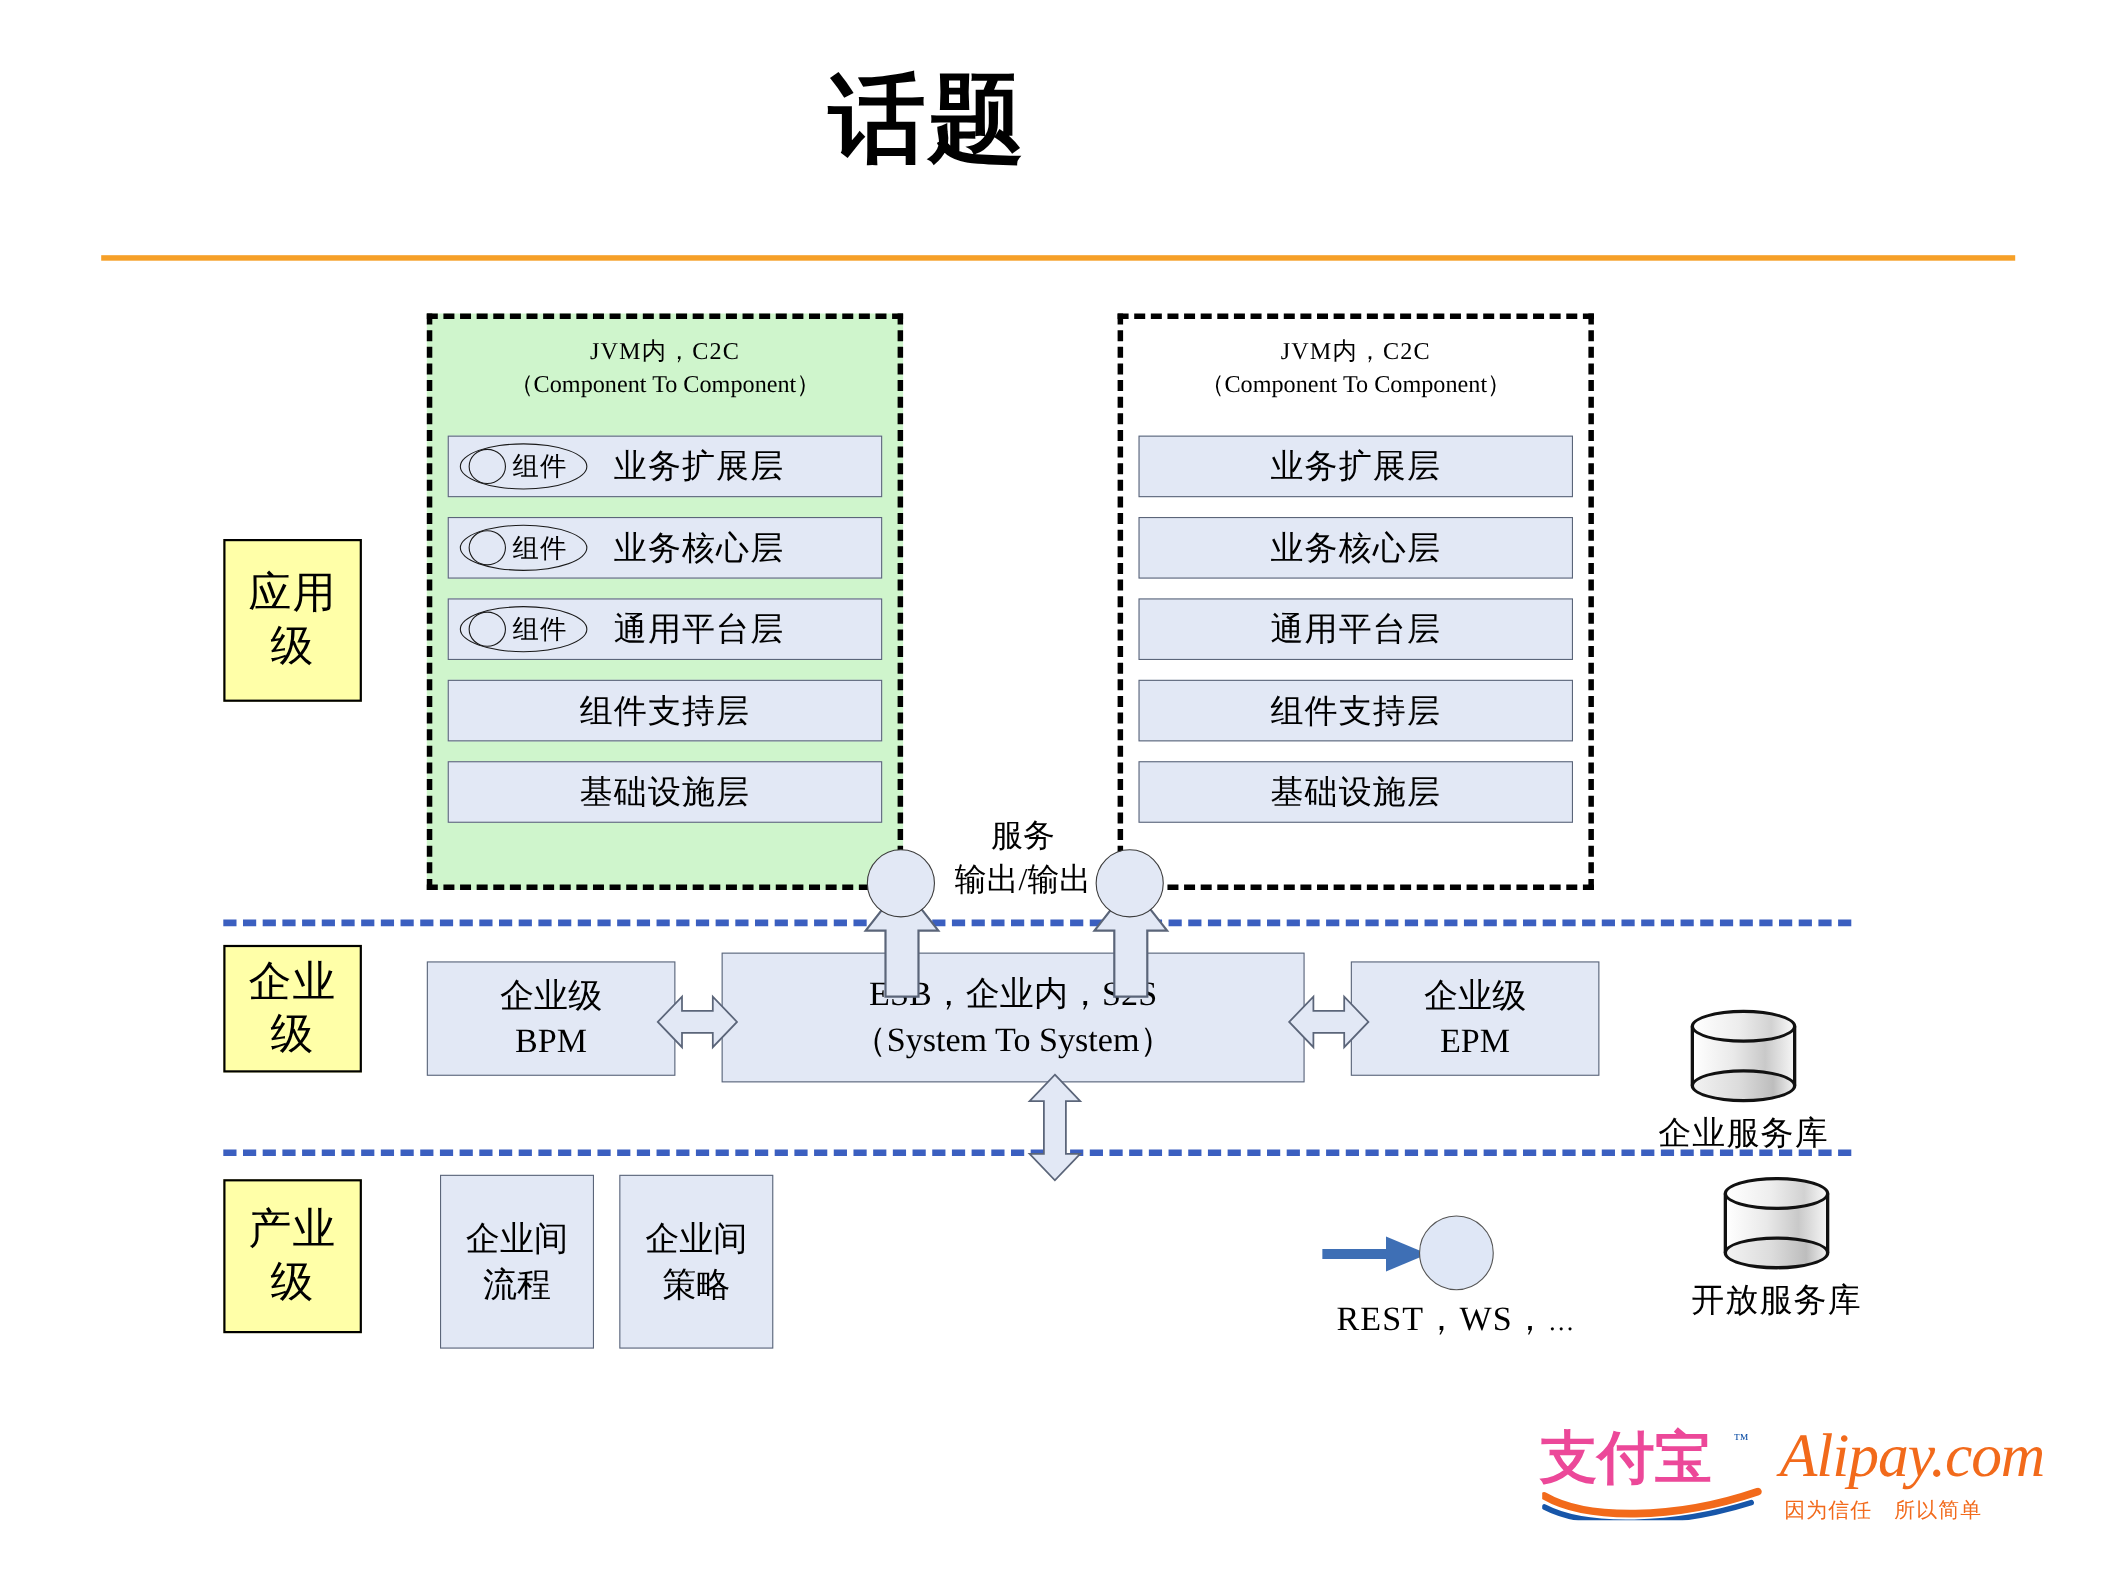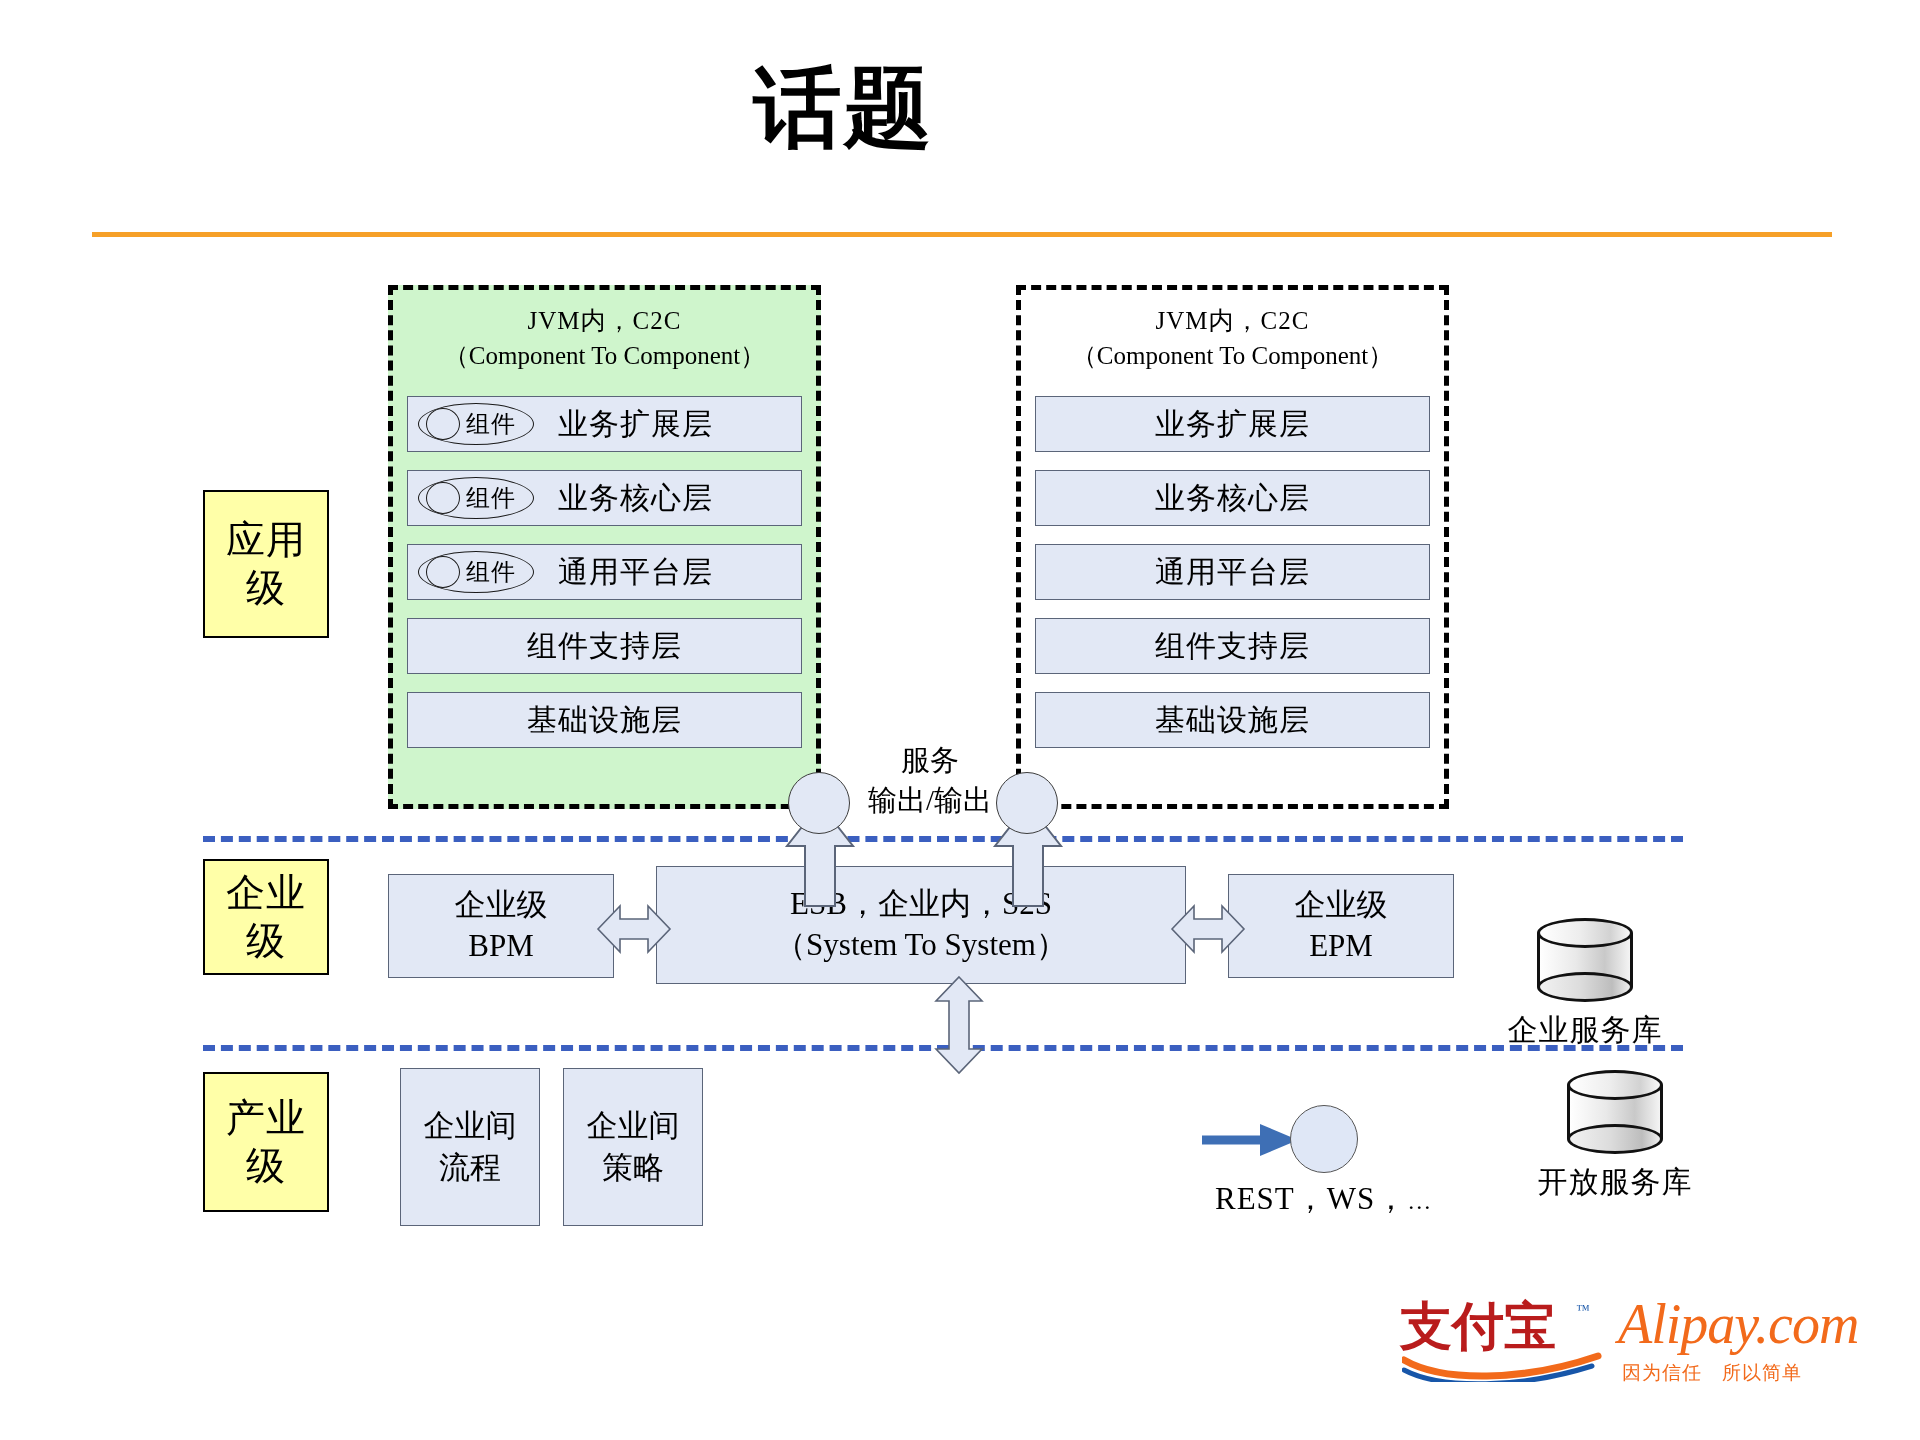--- a/index.html
+++ b/index.html
@@ -71,21 +71,21 @@
     box-sizing: border-box;
   }
   #jvm-left  { left: 388px;  top: 285px; width: 433px; height: 524px; background: #CFF5CC; }
   #jvm-right { left: 1016px; top: 285px; width: 433px; height: 524px; background: #FFFFFF; }
 
   .jvm-caption {
     position: absolute;
     left: 0; right: 0;
     top: 14px;
     text-align: center;
-    font-size: 25px;
+    font-size: 22px;
     line-height: 1.38;
   }
   .jvm-caption .l1 { display: block; letter-spacing: 1px; }
   .jvm-caption .l2 { display: block; }
 
   
   .layer-stack {
     position: absolute;
     left: 14px;
     right: 14px;
@@ -299,21 +299,21 @@
     top: 1300px;
     width: 470px;
     height: 100px;
   }
   #alipay-cn {
     position: absolute;
     left: 0; top: 0;
     font-family: "DejaVu Sans", "Liberation Sans", sans-serif;
     font-weight: 700;
     font-size: 52px;
-    color: #b91c1c;
+    color: #ec4899;
     letter-spacing: 0px;
     line-height: 1;
   }
   #alipay-tm {
     position: absolute;
     left: 176px;
     top: 2px;
     font-size: 14px;
     color: #1756A9;
   }

